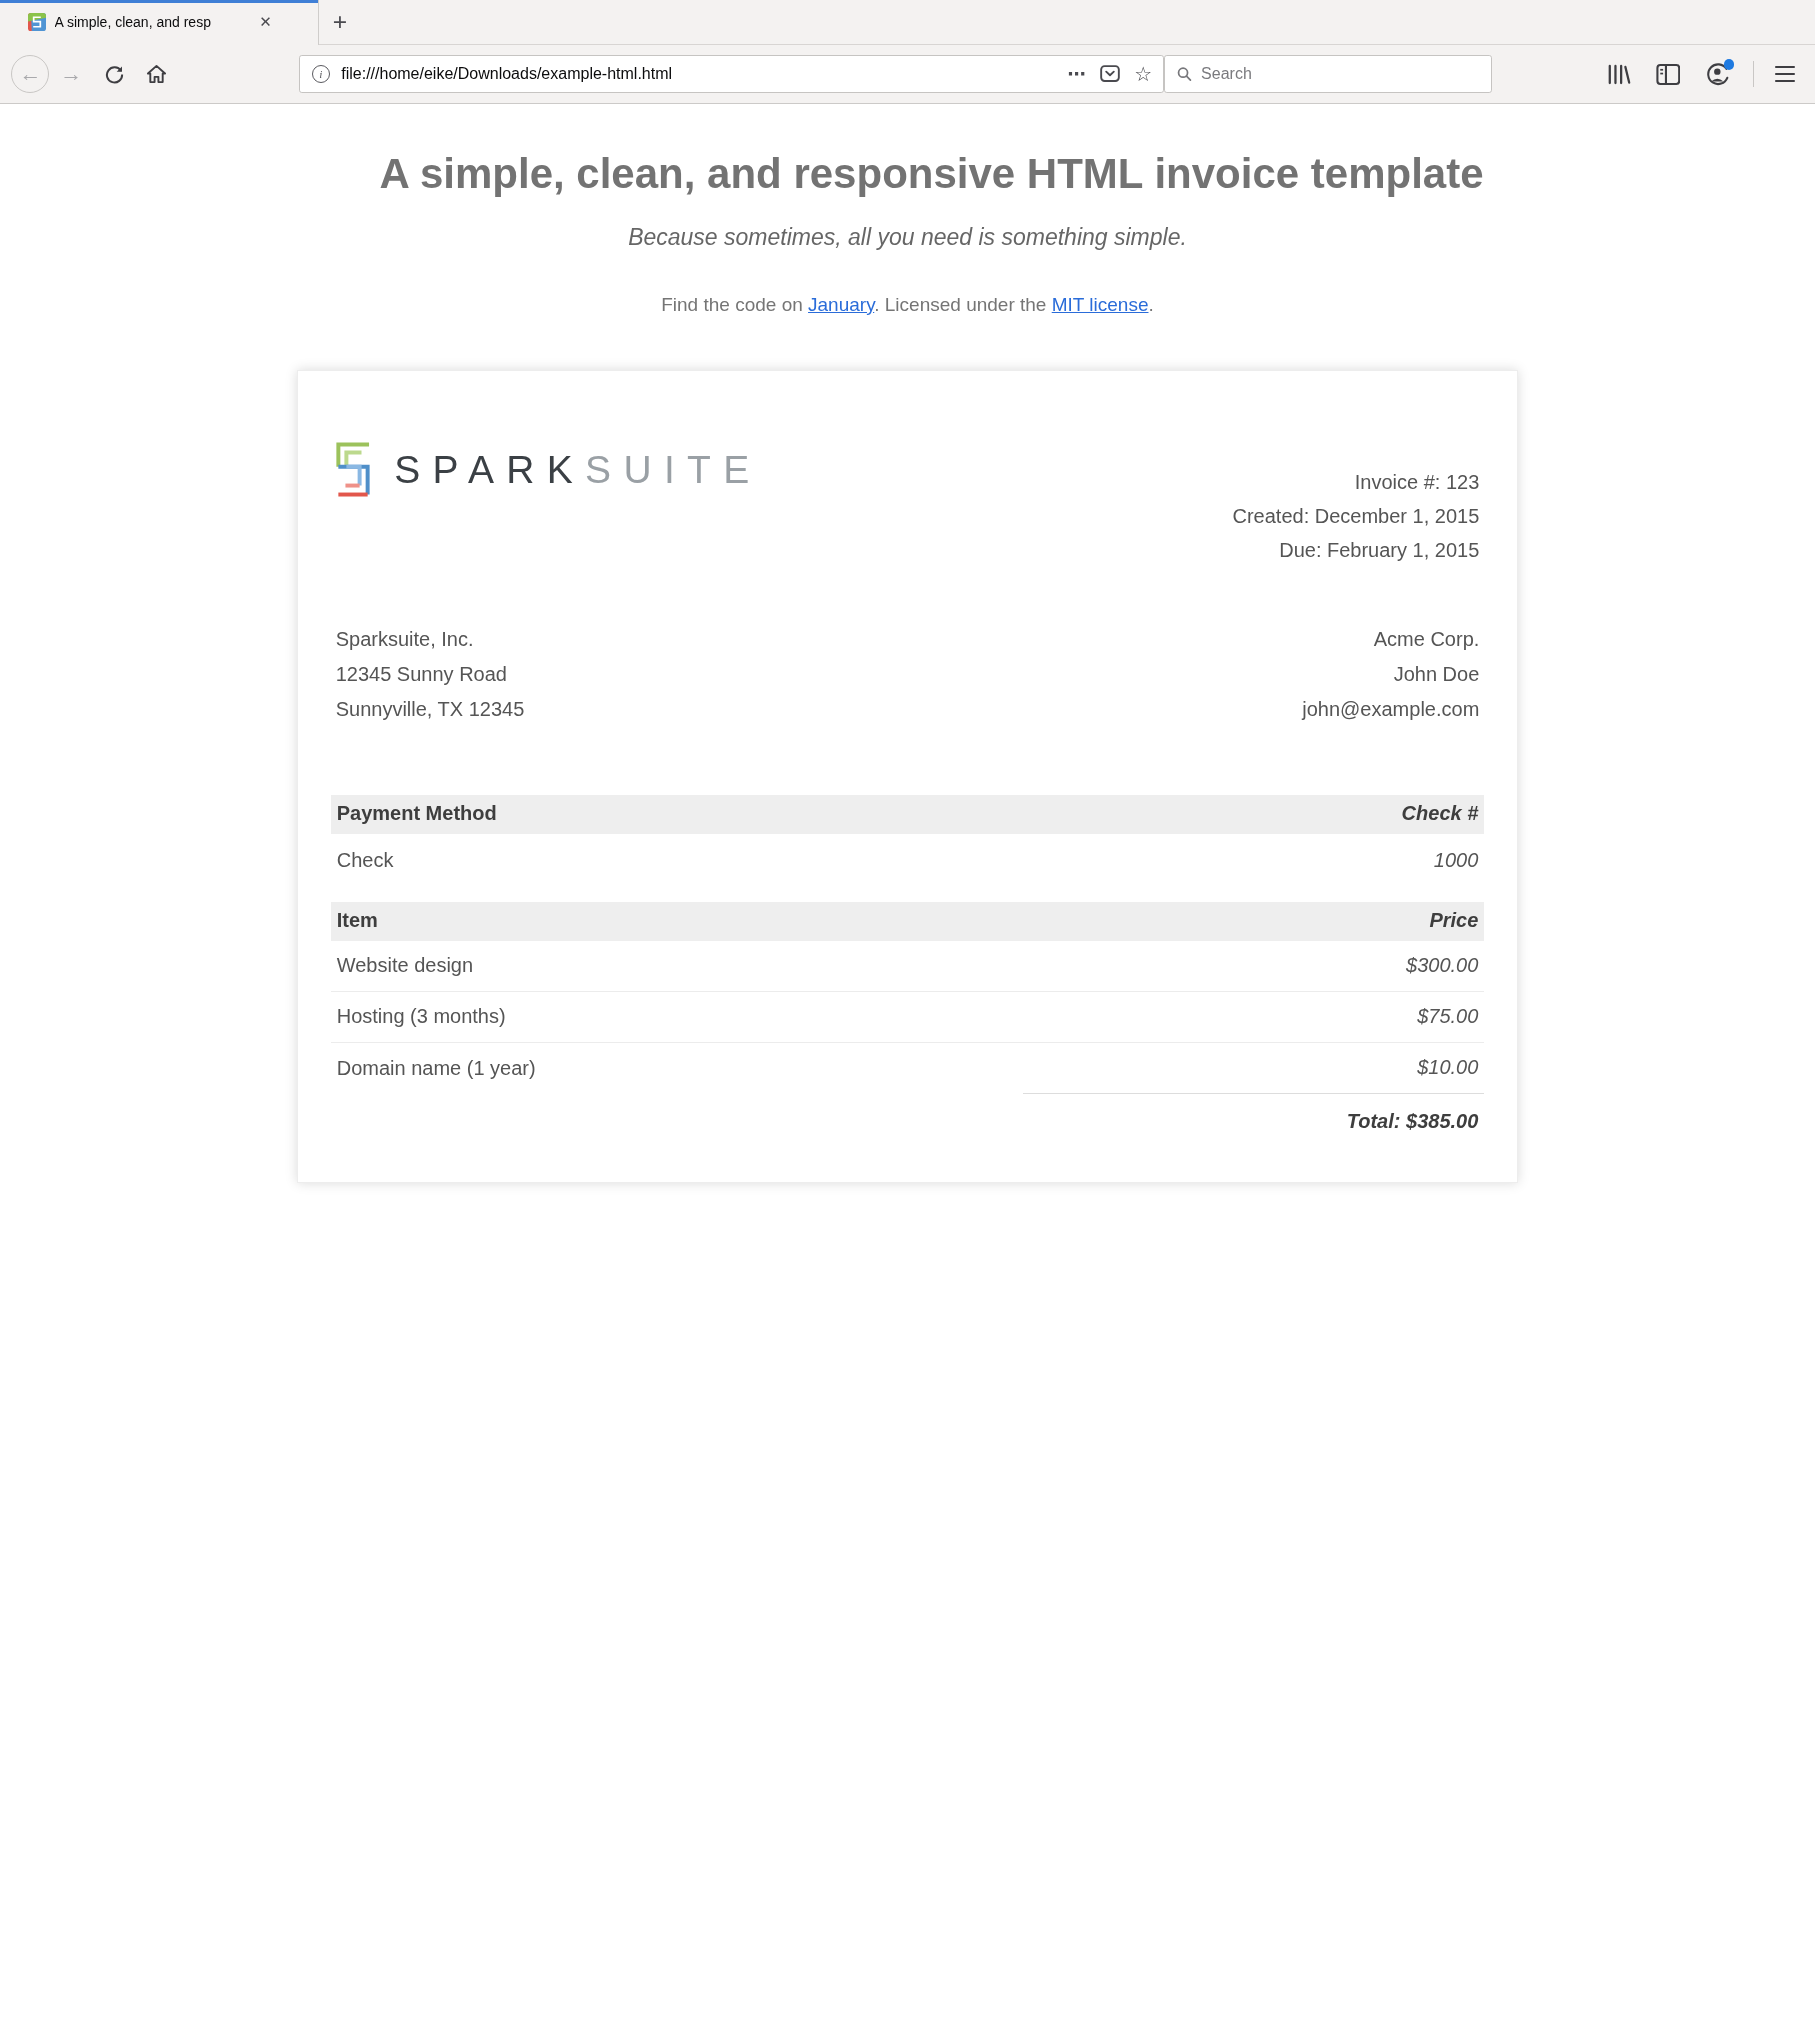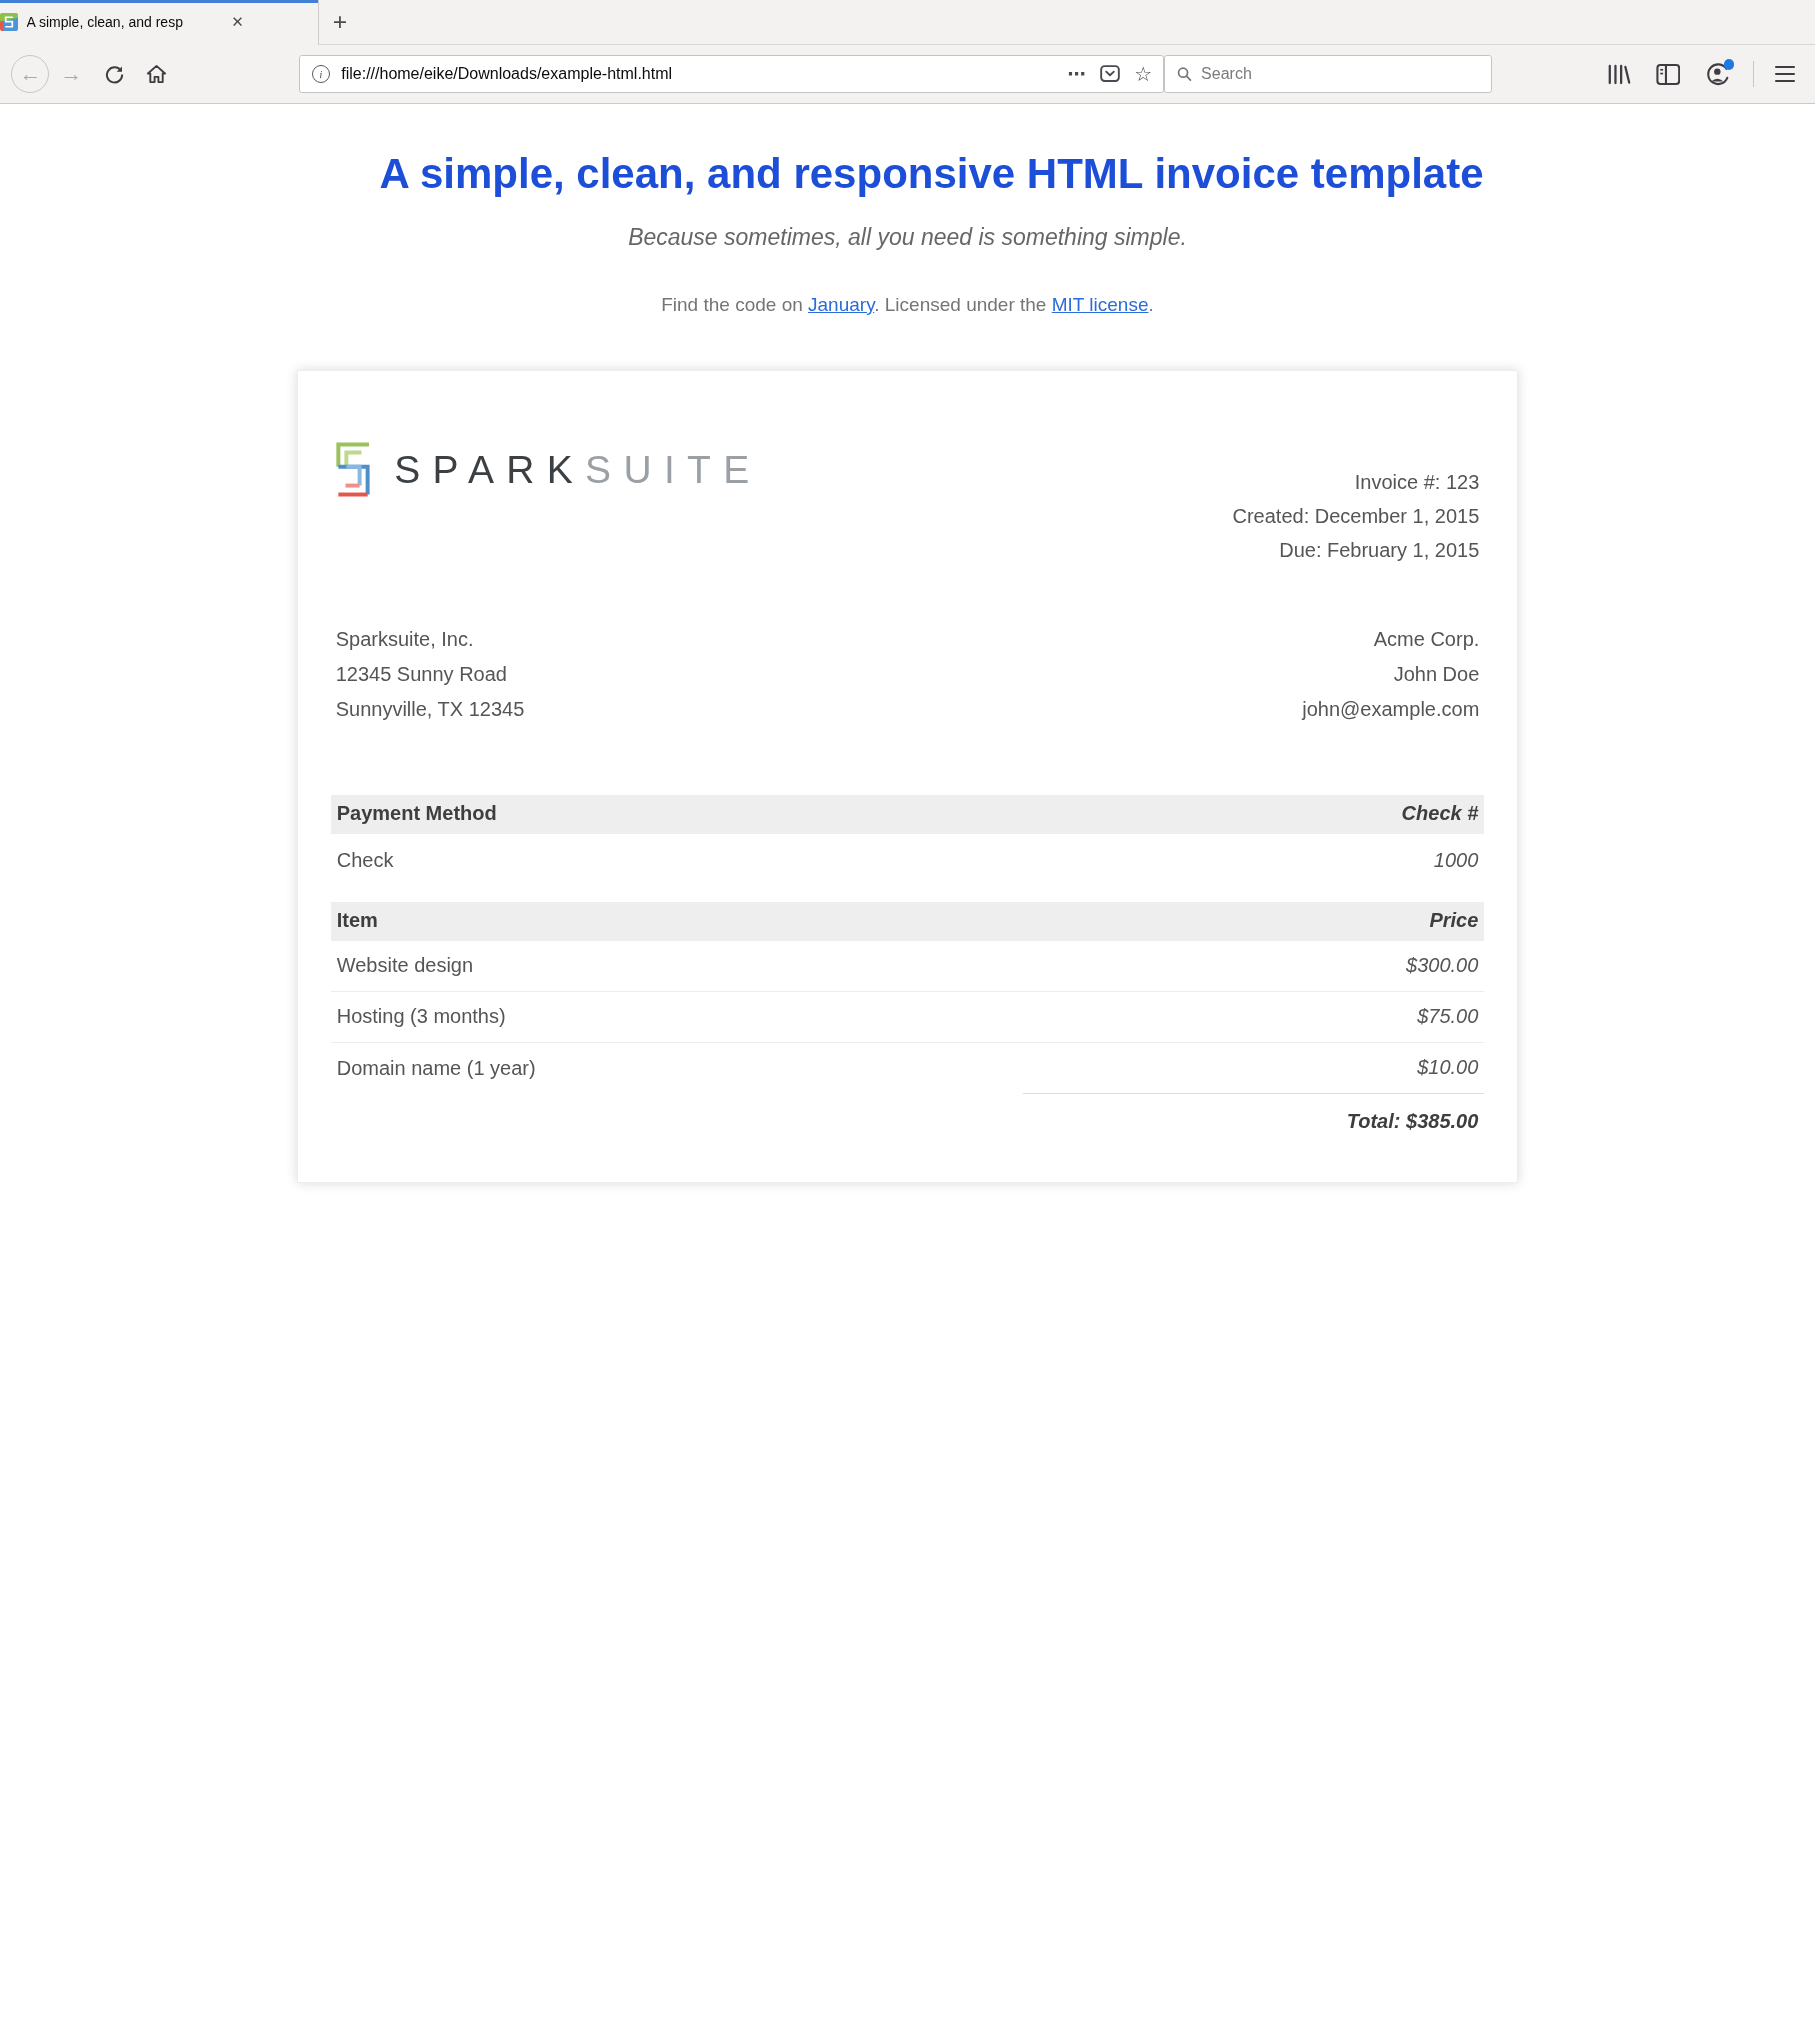--- a/index.html
+++ b/index.html
@@ -4,21 +4,21 @@
 <style>
   * { margin:0; padding:0; box-sizing:border-box; }
   html,body { width:1815px; height:2026px; background:#fff; overflow:hidden;
     font-family:"Liberation Sans","DejaVu Sans",sans-serif; }
 
   
   .chrome { width:100%; background:#f4f2f1; }
   .tab-bar { height:45px; display:flex; align-items:stretch; position:relative;
     border-bottom:0.9px solid #d8d5d3; }
   .tab { width:319px; display:flex; align-items:center; position:relative;
-    background:#f4f2f1; border-right:0.9px solid #cfcdcb; padding-left:0;
+    background:#f4f2f1; border-right:0.9px solid #cfcdcb; padding-left:28px;
     margin-bottom:-0.9px; }
   .tab-accent { position:absolute; top:0; left:0; right:0; height:2.8px; }
   .favicon { width:18px; height:18px; flex:0 0 auto; }
   .tab-title { margin-left:8.5px; font-size:14px; color:#0c0c0d; white-space:nowrap;
     overflow:hidden; width:194px; position:relative; }
   .tab-title::after { content:""; position:absolute; top:0; right:0; width:32px; height:100%;
     background:linear-gradient(90deg, rgba(244,242,241,0), #f4f2f1 85%); }
   .tab-close { margin-left:3.8px; width:26.5px; height:26.5px; display:flex; align-items:center;
     justify-content:center; font-size:15px; color:#4a4a4f; border-radius:2.8px; }
   .new-tab { width:42px; display:flex; align-items:center; justify-content:center;
@@ -57,21 +57,21 @@
   .tool-icon.first { margin-left:114px; }
   .v-sep { width:0.9px; height:26.5px; background:#c9c7c5; margin:0 15px 0 23px; }
   .account-wrap { position:relative; }
   .notif-dot { position:absolute; top:-2.8px; right:-3.8px; width:10.4px; height:10.4px;
     border-radius:50%; }
   .burger { display:flex; flex-direction:column; gap:4.7px; margin-left:5.7px; }
   .burger span { display:block; width:20px; height:2.5px; background:#3e3e42; border-radius:0.9px; }
 
   
   .content { background:#fff; }
-  .page-heading { text-align:center; font-size:42px; font-weight:bold; color:#1d4ed8;
+  .page-heading { text-align:center; font-size:42px; font-weight:bold; color:#737373;
     padding-top:46px;padding-left:48px; }
   .page-subtitle { text-align:center; font-size:23px; font-style:italic; color:#666;
     margin-top:25.6px; }
   .page-credits { text-align:center; font-size:19px; color:#757575; margin-top:43px; }
   .page-credits a { text-decoration:underline; }
 
   .invoice-card { width:1221px; margin:54px auto 0; background:#fff;
     border:0.9px solid #ededed; box-shadow:0 0 11.4px rgba(0,0,0,0.15);
     padding:41px 33px 49px; }
 

